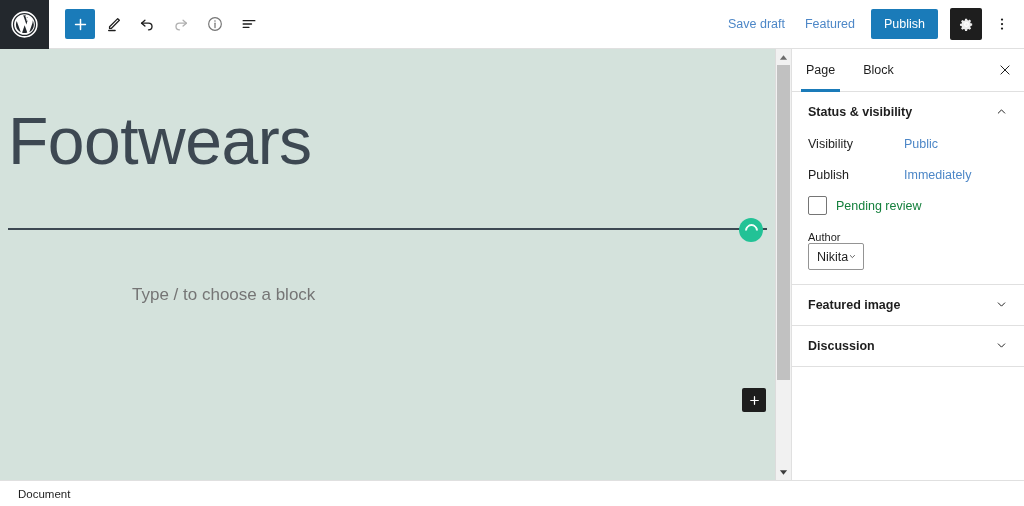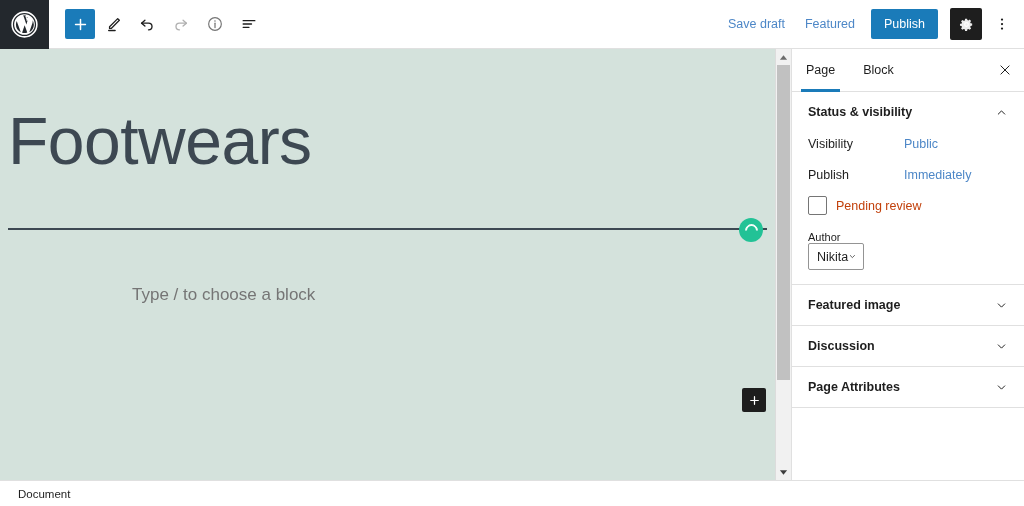--- a/index.html
+++ b/index.html
@@ -150,21 +150,21 @@
     height: 3px; background: #1a7bb9;
   }
   .sb-tabs-spacer { flex: 1 1 auto; }
   .sb-close {
     background: none; border: none; cursor: pointer;
     width: 38px; display: flex; align-items: center; justify-content: center;
   }
 
   .panel { border-bottom: 1px solid #e0e0e0; }
   .panel-head {
-    display: flex; align-items: flex-end; justify-content: space-between;
+    display: flex; align-items: flex-start; justify-content: space-between;
     padding: 13px 16px; cursor: pointer; background: none;
     border: none; width: 100%; text-align: left;
     font-family: "Liberation Sans", sans-serif;
   }
   .panel-title { font-size: 12.5px; font-weight: bold; color: #1e1e1e; }
   .panel-body { padding: 0 16px 14px 16px; }
 
   .row {
     display: flex; align-items: center;
     padding: 5px 0 12px 0;
@@ -173,21 +173,21 @@
   .row-value {
     background: none; border: none; cursor: pointer; padding: 0;
     font-size: 12.5px; color: #4d87c7;
     font-family: "Liberation Sans", sans-serif;
   }
   .check-row { display: flex; align-items: center; gap: 9px; padding: 2px 0 16px 0; }
   .checkbox {
     width: 19px; height: 19px; flex: 0 0 19px;
     border: 1px solid #757575; background: #fff; cursor: pointer; border-radius: 2px;
   }
-  .check-label { font-size: 12.5px; color: #c2410c; cursor: pointer; }
+  .check-label { font-size: 12.5px; color: #15803d; cursor: pointer; }
 
   .field-label { font-size: 11px; color: #1e1e1e; display: block; }
   .select {
     width: 56px; height: 27px;
     border: 1px solid #949494; border-radius: 2px; background: #fff;
     display: flex; align-items: center; justify-content: space-between;
     padding: 0 6px 0 8px; cursor: pointer;
   }
   .select-value { font-size: 12.5px; color: #1e1e1e; }
 
@@ -382,28 +382,20 @@
 
       <div class="panel">
         <button class="panel-head">
           <span class="panel-title">Discussion</span>
           <svg width="13" height="13" viewBox="0 0 24 24">
             <path d="M6 9l6 6 6-6" fill="none" stroke="#1e1e1e" stroke-width="1.8" stroke-linecap="round" stroke-linejoin="round"></path>
           </svg>
         </button>
       </div>
 
-      <div class="panel">
-        <button class="panel-head">
-          <span class="panel-title">Page Attributes</span>
-          <svg width="13" height="13" viewBox="0 0 24 24">
-            <path d="M6 9l6 6 6-6" fill="none" stroke="#1e1e1e" stroke-width="1.8" stroke-linecap="round" stroke-linejoin="round"></path>
-          </svg>
-        </button>
-      </div>
 
     </div>
   </div>
 
   <div class="statusbar">
     <span class="statusbar-text">Document</span>
   </div>
 
 </div>
 

